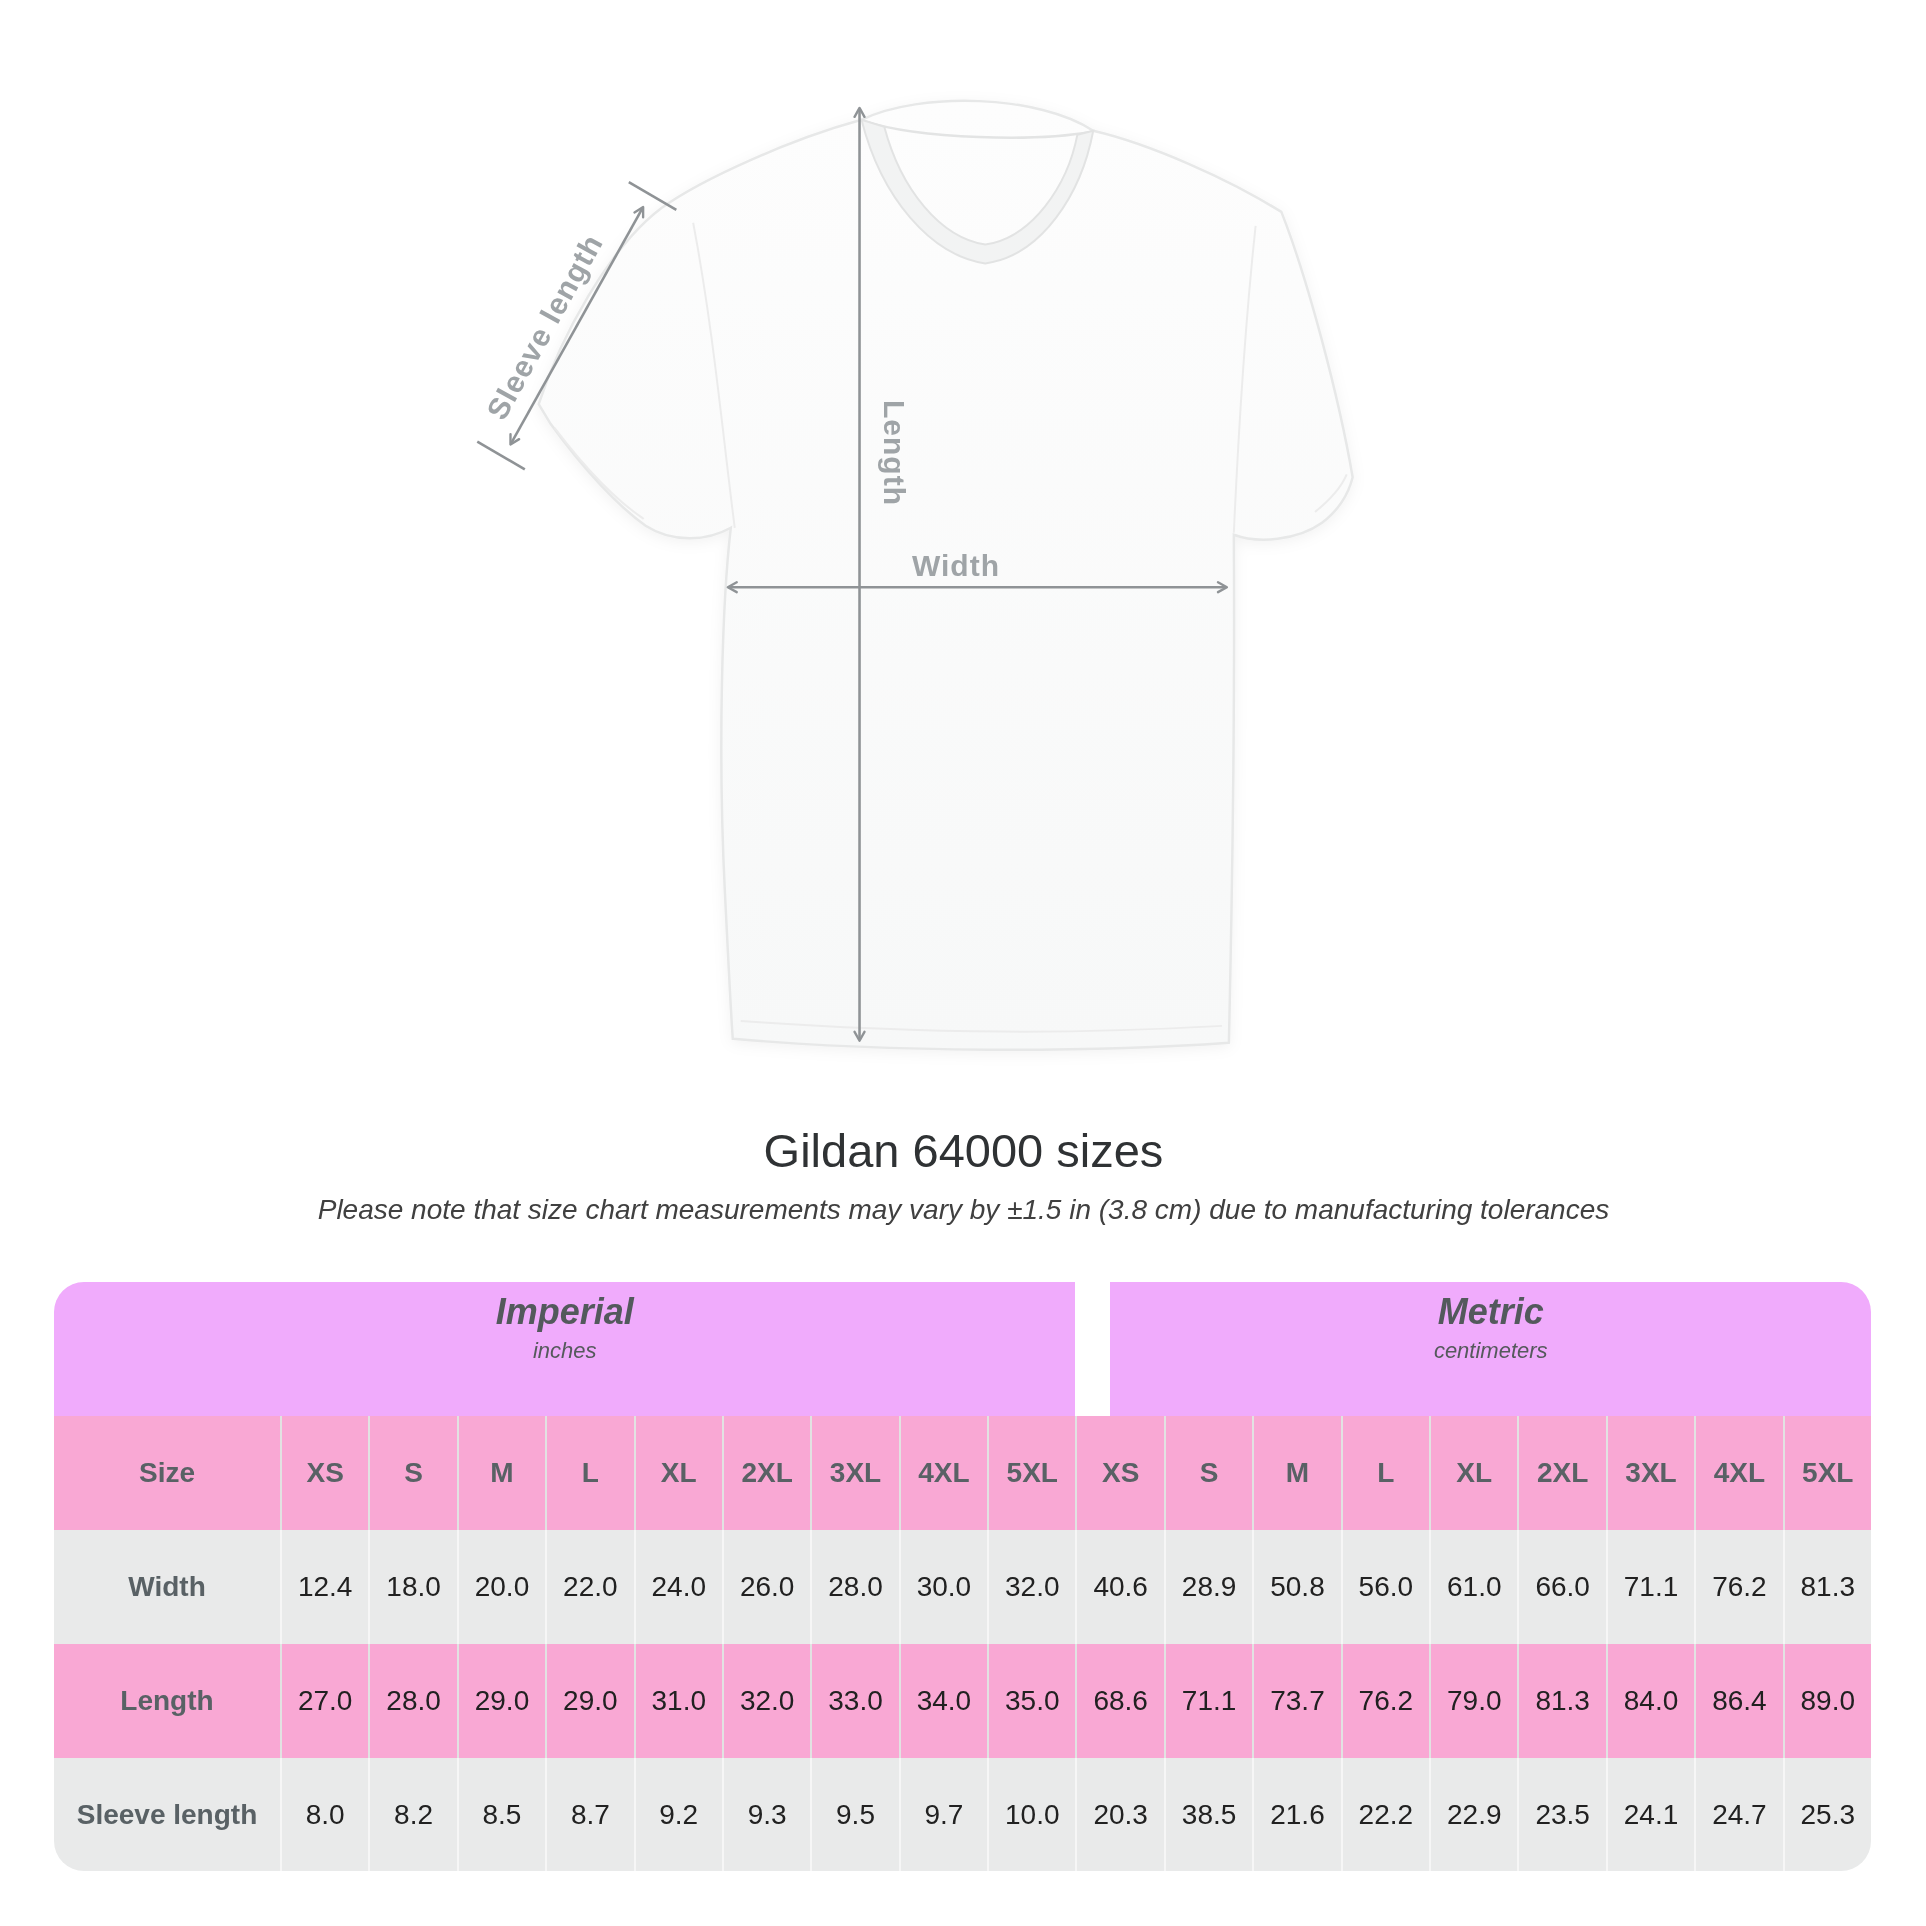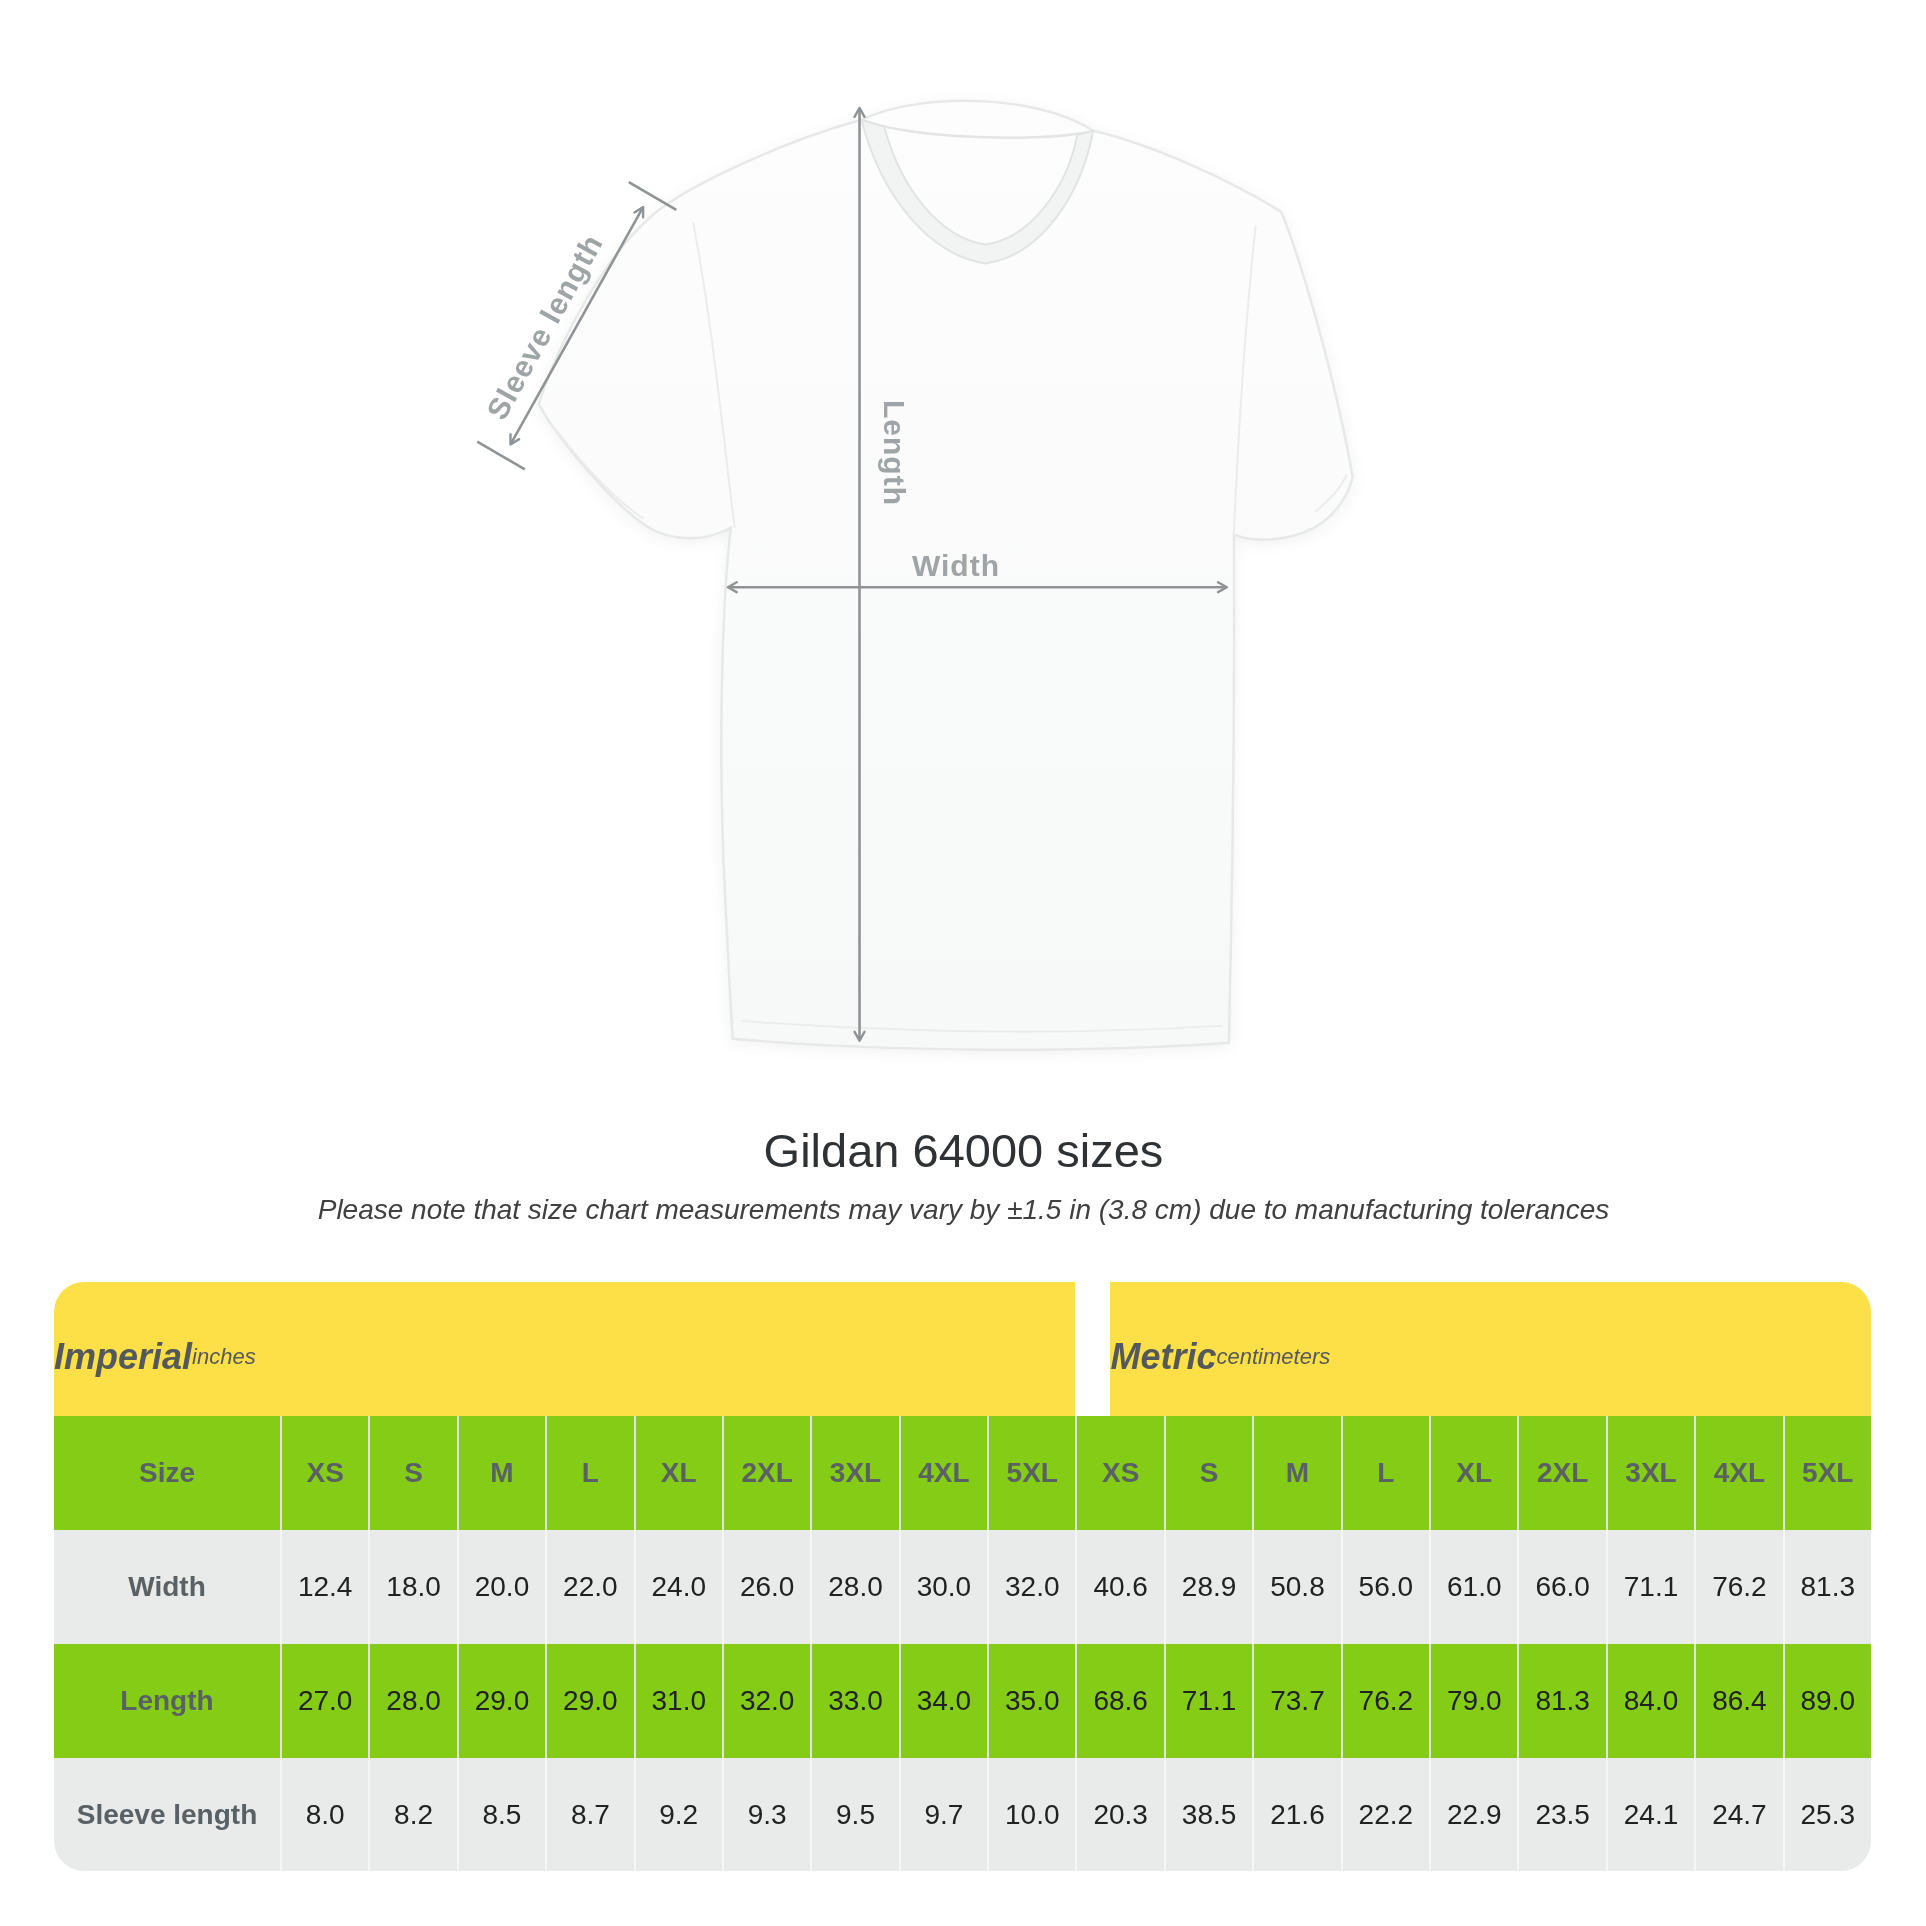--- a/index.html
+++ b/index.html
@@ -34,29 +34,29 @@
     border-radius:30px;overflow:hidden;
     display:grid;
     grid-template-columns:226px repeat(18,1fr);
     grid-template-rows:134px 114px 114px 114px 114px;
   }
   .cell{
     display:flex;align-items:center;justify-content:center;
     font-size:28px;box-sizing:border-box;
   }
   .group-cell{
-    background:#fde047;flex-direction:row;justify-content:flex-start;
-    padding-top:16px;
+    background:#f0abfc;flex-direction:column;justify-content:flex-start;
+    padding-top:4px;
   }
   .group-cell.imperial{grid-column:span 10;}
   .group-cell.metric{grid-column:span 9;border-left:3px solid #ffffff;margin-left:32px;}
   .group-label{font-size:36px;font-weight:bold;font-style:italic;color:#53595c;line-height:1.45;}
   .group-sublabel{font-size:22px;font-style:italic;color:#55595c;}
 
-  .row-white{background:#84cc16;}
+  .row-white{background:#f9a8d4;}
   .row-gray{background:#e9eaea;}
   .sep-on-white{border-left:2px solid #e2e2e2;}
   .sep-on-gray{border-left:2px solid #f6f6f6;}
   .head-cell{font-weight:bold;color:#596165;}
   .label-cell{font-weight:bold;color:#596165;}
   .value-cell{color:#212121;}
 </style>
 </head>
 <body>
 

